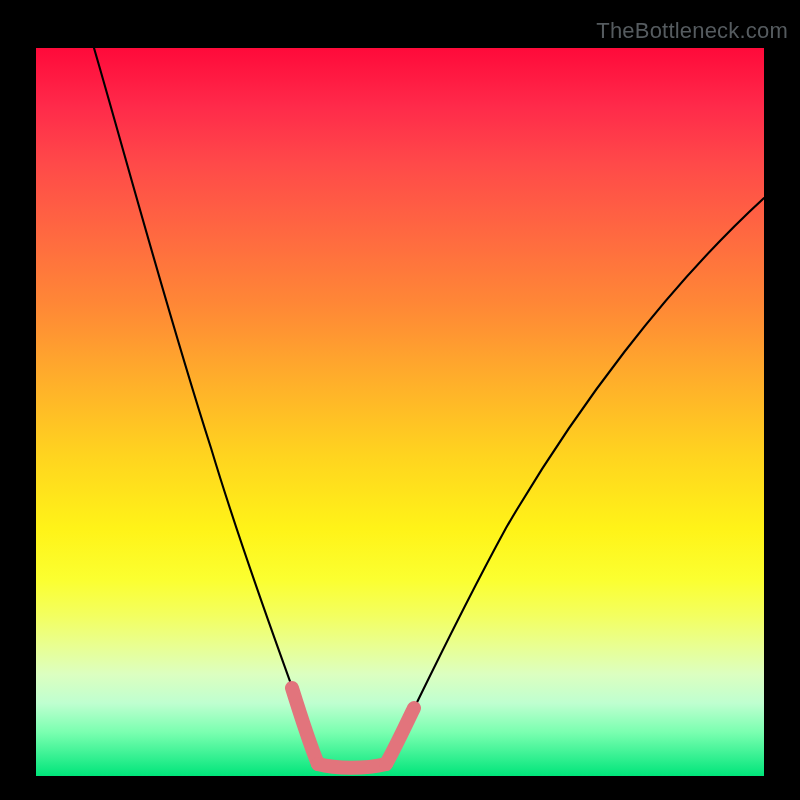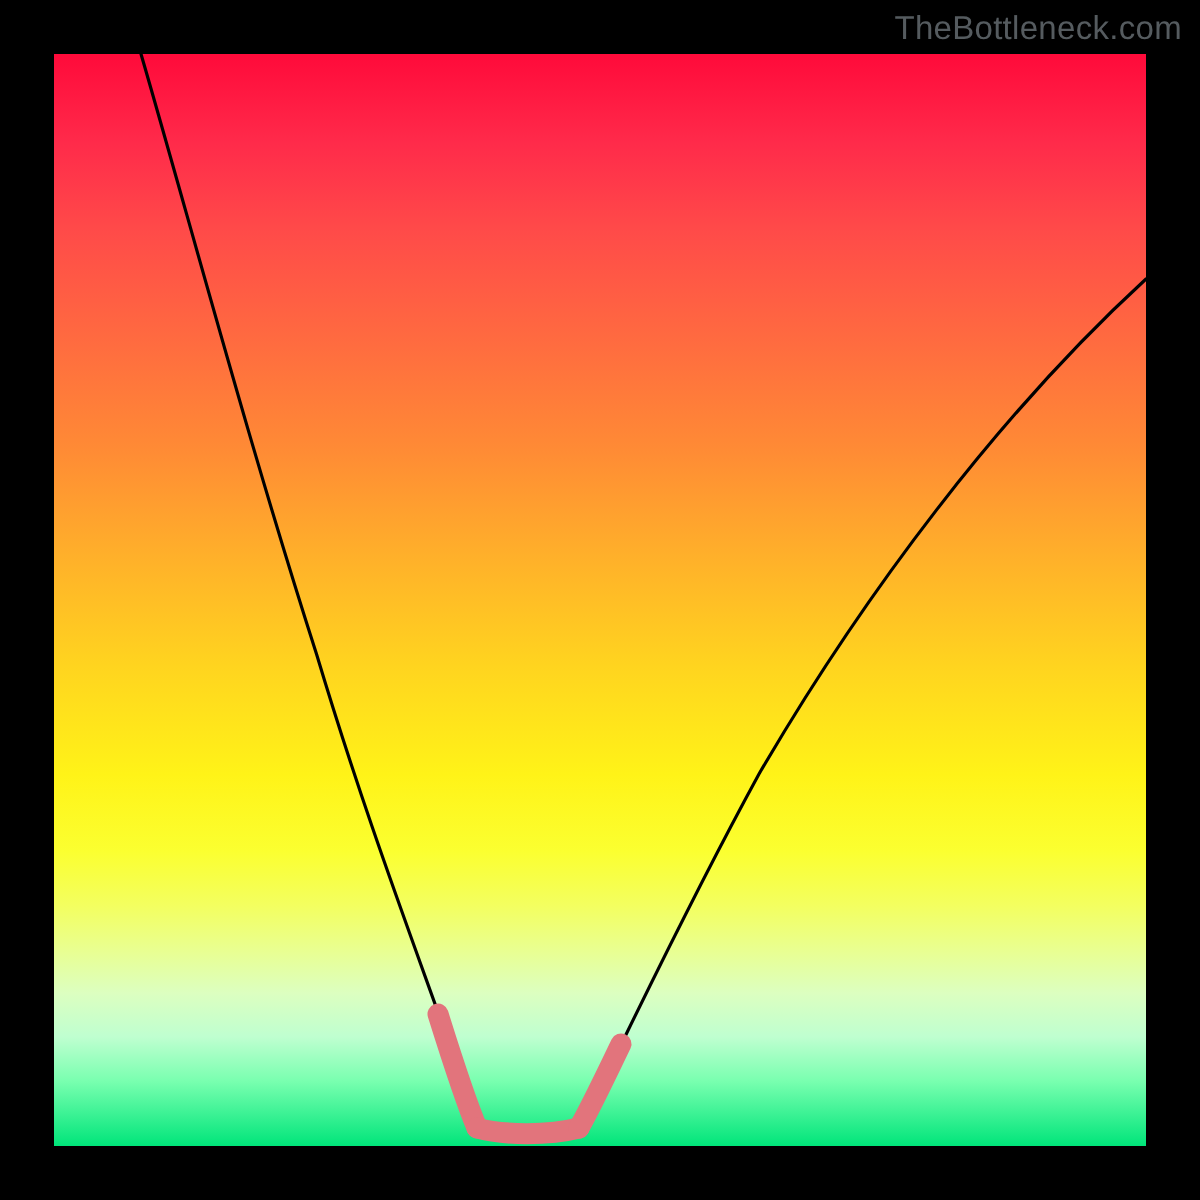--- a/index.html
+++ b/index.html
@@ -7,21 +7,21 @@
     padding: 0;
     width: 800px;
     height: 800px;
     background: #000;
     overflow: hidden;
     font-family: Arial, Helvetica, sans-serif;
   }
   .frame {
     position: absolute;
     left: 0;
-    top: 0;
+    top: 12px;
     width: 800px;
     height: 604px;
     background: #000;
   }
   .plot {
     position: absolute;
     left: 36px;
     top: 36px;
     width: 728px;
     height: 728px;

